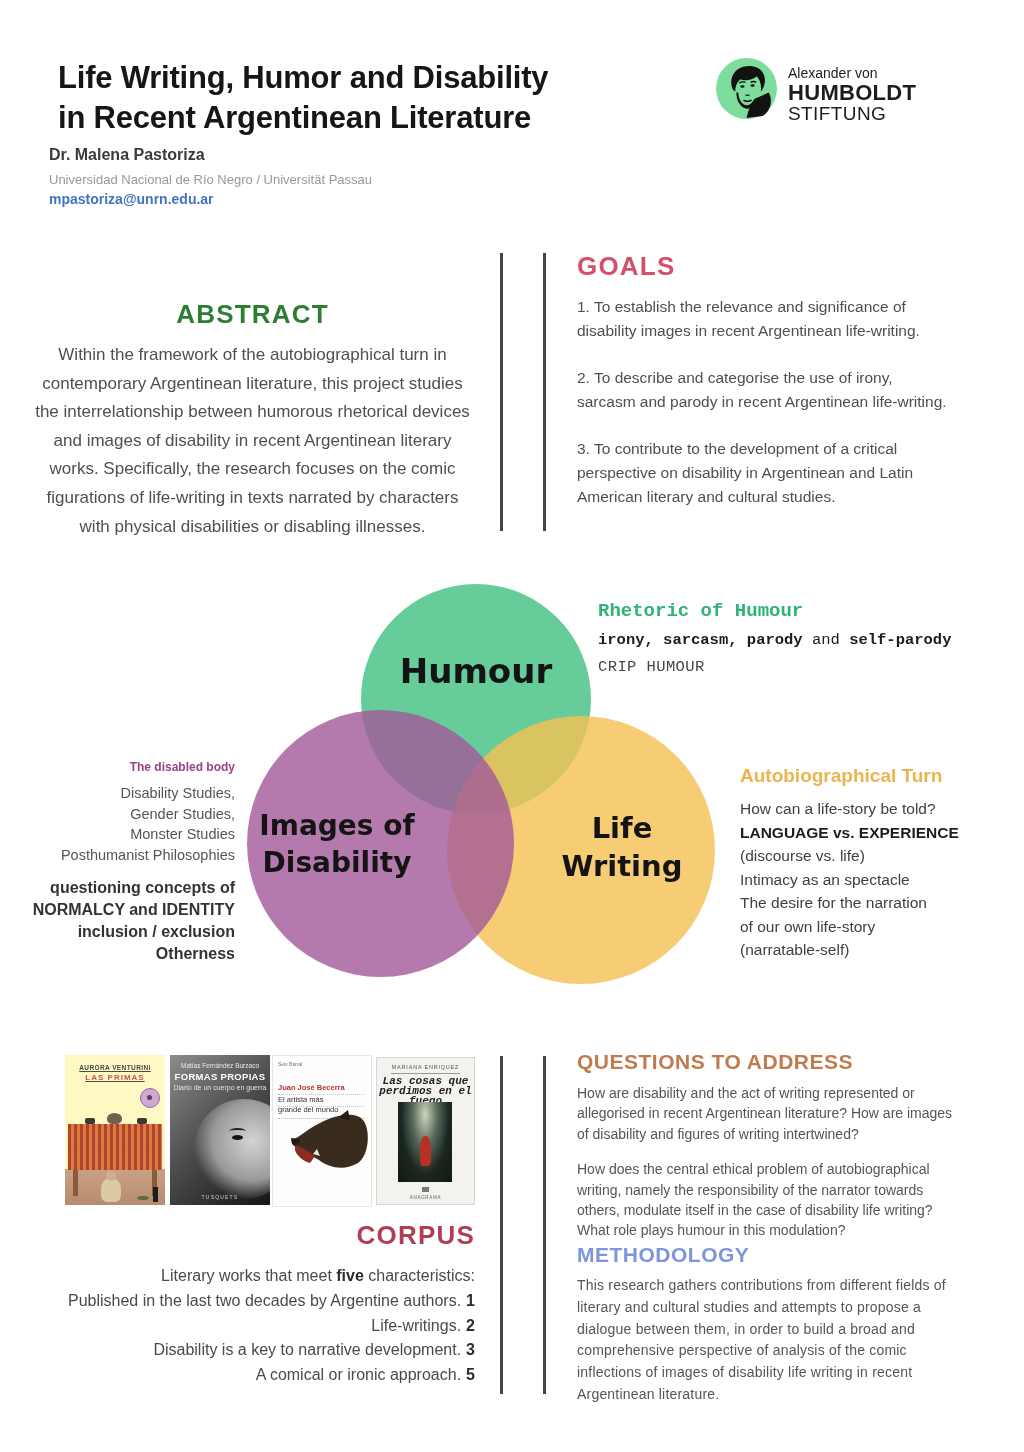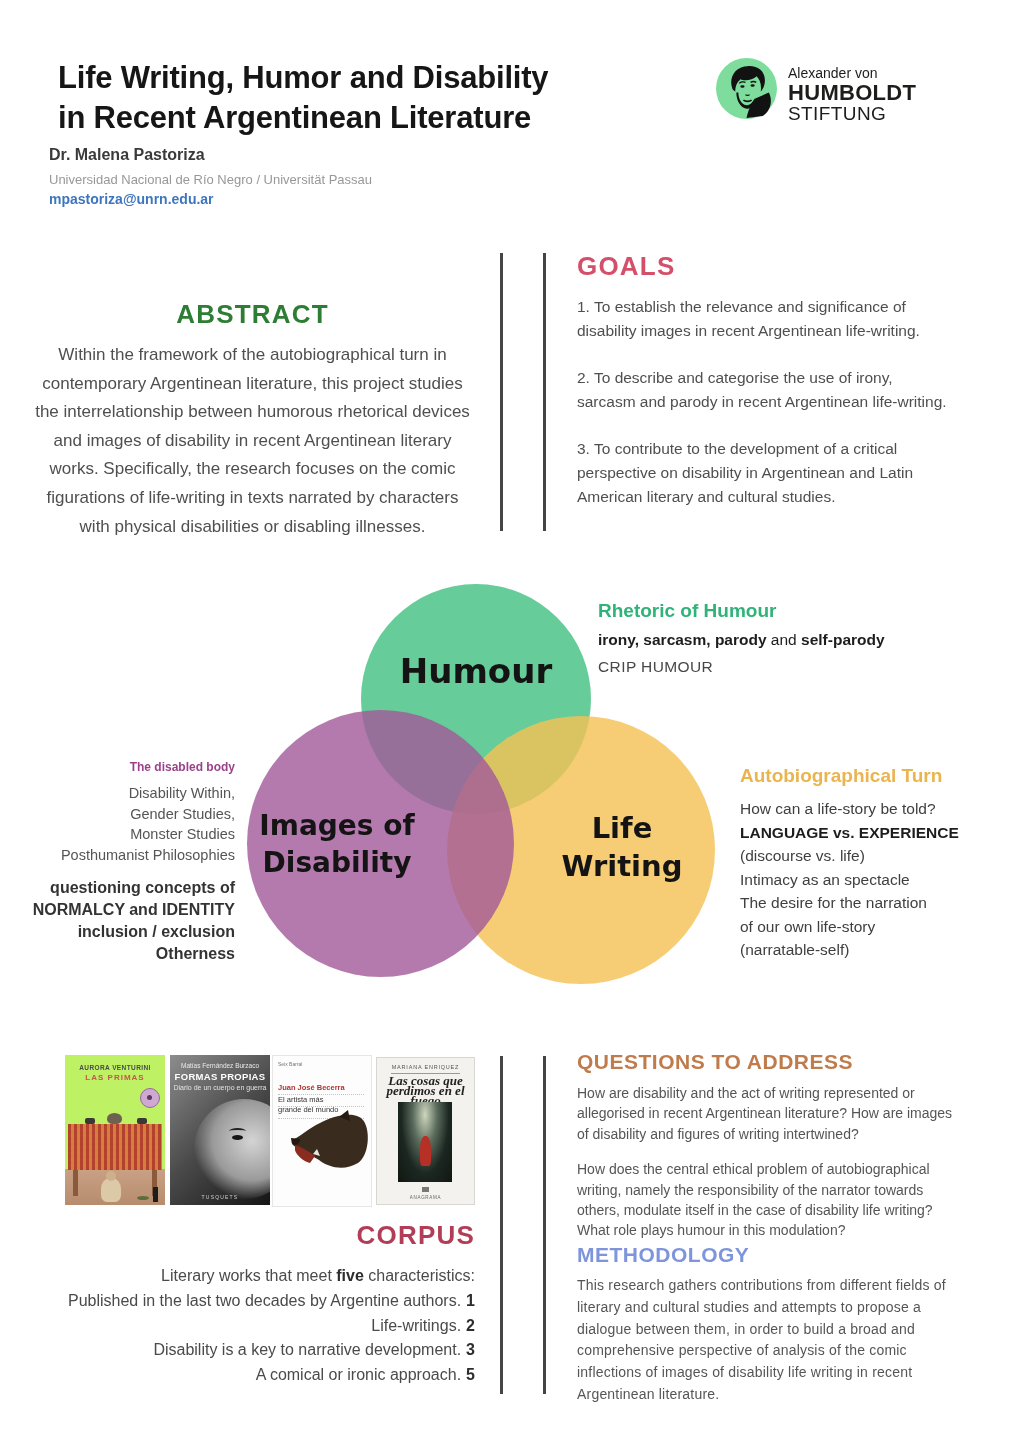--- a/index.html
+++ b/index.html
@@ -36,39 +36,39 @@
   .circle{position:absolute;border-radius:50%;}
   .c-green{left:361px;top:584px;width:230px;height:230px;background:var(--circle-green);z-index:1;}
   .c-yellow{left:447px;top:716px;width:268px;height:268px;background:var(--circle-yellow);z-index:2;}
   .c-purple{left:247px;top:710px;width:267px;height:267px;background:var(--circle-purple);z-index:3;}
   .venn-label{position:absolute;z-index:5;text-align:center;color:#141414;
               font-family:"DejaVu Sans",sans-serif;font-weight:600;}
   .l-humour{left:361px;top:651px;width:230px;font-size:34px;}
   .l-images{left:237px;top:807px;width:200px;font-size:28px;line-height:37px;}
   .l-life{left:542px;top:809px;width:160px;font-size:29px;line-height:38px;}
 
-  .humour-note{left:598px;top:600px;width:400px;}
+  .humour-note{left:598px;top:600px;width:400px;font-family:Liberation Mono, monospace;}
   .humour-note .nt{font-size:19px;font-weight:700;color:var(--teal-green);}
   .humour-note .n1{margin-top:11px;font-size:14.5px;color:#474747;}
   .humour-note .n2{margin-top:9px;font-size:15.5px;color:#1d1d1d;}
   .humour-note .n3{margin-top:9px;font-size:15.5px;color:#474747;letter-spacing:0.4px;}
 
   .left-note{left:28px;top:760px;width:207px;text-align:right;}
   .left-note .nt{font-size:12px;font-weight:700;color:var(--purple);}
   .left-note .reg{margin-top:9px;font-size:14.5px;line-height:20.5px;color:#555;}
   .left-note .strong{margin-top:12px;font-size:16px;line-height:22px;font-weight:600;color:#333;}
 
   .auto-note{left:740px;top:765px;width:265px;}
   .auto-note .nt{font-size:19px;font-weight:700;color:var(--gold);}
   .auto-note .bd{margin-top:10px;font-size:15.5px;line-height:23.5px;color:#3f3f3f;}
   .auto-note .bd b{color:#1d1d1d;}
 
   
   .book{position:absolute;top:1055px;width:100px;height:150px;overflow:hidden;}
-  .b1{left:65px;background:#bef264;}
+  .b1{left:65px;background:#fef9c3;text-decoration:underline;}
   .b1 .bauthor{margin-top:9px;text-align:center;font-size:6.5px;font-weight:700;letter-spacing:0.4px;color:#4a4a4a;}
   .b1 .btitle{margin-top:2px;text-align:center;font-size:8px;font-weight:700;letter-spacing:1px;color:#c4574e;}
   .b1 .sticker{position:absolute;right:5px;top:33px;width:18px;height:18px;border-radius:50%;
                background:#cfa9d2;border:1px solid #96689f;}
   .b1 .sticker::after{content:"";position:absolute;left:6px;top:6px;width:5px;height:5px;border-radius:50%;background:#5d3a66;}
   .b1 .floor{position:absolute;bottom:0;left:0;right:0;height:36px;background:linear-gradient(#c9a184,#b78c6e);}
   .b1 .teapot{position:absolute;left:42px;top:58px;width:15px;height:11px;border-radius:50% 50% 40% 40%;background:#6e6152;}
   .b1 .pot{position:absolute;left:20px;top:63px;width:10px;height:6px;border-radius:2px;background:#3c3833;}
   .b1 .pot2{position:absolute;right:18px;top:63px;width:10px;height:6px;border-radius:2px;background:#3c3833;}
   .b1 .table{position:absolute;left:3px;right:3px;top:69px;height:46px;
@@ -94,22 +94,22 @@
   .b3{left:272px;width:98px;background:#fdfdfd;border:1px solid #e6e6e6;}
   .b3 .pub{position:absolute;left:5px;top:5px;font-size:5px;color:#777;}
   .b3 .bauthor{position:absolute;left:5px;top:27px;font-size:7.5px;font-weight:700;color:#b23432;}
   .b3 .btitle{position:absolute;left:5px;top:39px;width:66px;font-size:7.5px;line-height:9.5px;color:#333;}
   .b3 .dots{position:absolute;left:5px;width:86px;border-top:1px dotted #c4c4c4;}
   .b3 .boar{position:absolute;right:0px;top:52px;width:84px;height:76px;}
 
   .b4{left:376px;top:1057px;width:97px;height:146px;background:#f4f2ee;border:1px solid #d8d6d0;}
   .b4 .bauthor{margin-top:6px;text-align:center;font-size:5.5px;letter-spacing:0.8px;color:#555;}
   .b4 .rule{width:72%;margin:3px auto 2px auto;border-top:1px solid #9a9a9a;}
-  .b4 .btitle{text-align:center;font-size:13px;line-height:10px;font-style:italic;font-weight:700;
-              font-family:Liberation Serif, serif;color:#222;}
+  .b4 .btitle{text-align:center;font-size:11px;line-height:10px;font-style:italic;font-weight:700;
+              font-family:Liberation Mono, monospace;color:#222;}
   .b4 .art{position:absolute;left:21px;top:44px;width:54px;height:80px;
            background:radial-gradient(ellipse at 50% 16%,#cdd6bd 0%,#5a6b5c 32%,#1c2722 62%,#10170f 100%);}
   .b4 .fig{position:absolute;left:22px;top:34px;width:11px;height:30px;border-radius:45% 45% 20% 20%;background:#b63026;}
   .b4 .imprint{position:absolute;bottom:4px;left:0;width:100%;text-align:center;font-size:4.5px;letter-spacing:0.7px;color:#666;}
   .b4 .mark{position:absolute;bottom:12px;left:45px;width:7px;height:5px;background:#777;}
 
   
   .corpus{left:30px;top:1220px;width:445px;text-align:right;}
   .corpus h2{font-size:26px;color:var(--maroon);}
   .corpus .c-line{font-size:16px;line-height:24.8px;color:#4a4a4a;}
@@ -196,21 +196,21 @@
 
   <div class="abs humour-note">
     <div class="nt">Rhetoric of Humour</div>
     <div class="n2"><b>irony, sarcasm, parody</b><span> and </span><b>self-parody</b></div>
     <div class="n3">CRIP HUMOUR</div>
   </div>
 
   <div class="abs left-note">
     <div class="nt">The disabled body</div>
     <div class="reg">
-      <div>Disability Within,</div>
+      <div>Disability Studies,</div>
       <div>Gender Studies,</div>
       <div>Monster Studies</div>
       <div>Posthumanist Philosophies</div>
     </div>
     <div class="strong">
       <div>questioning concepts of</div>
       <div>NORMALCY and IDENTITY</div>
       <div>inclusion / exclusion</div>
       <div>Otherness</div>
     </div>

